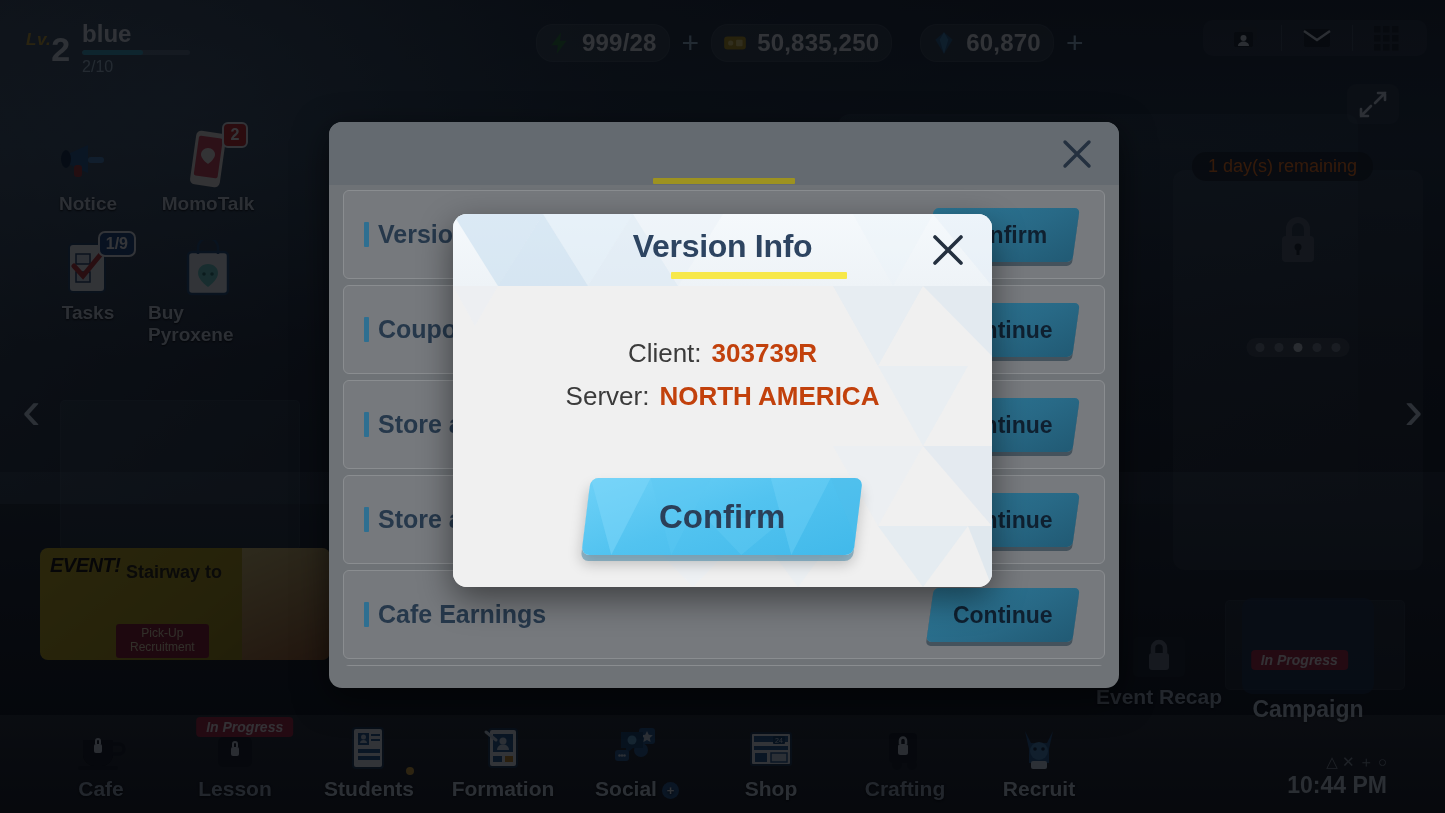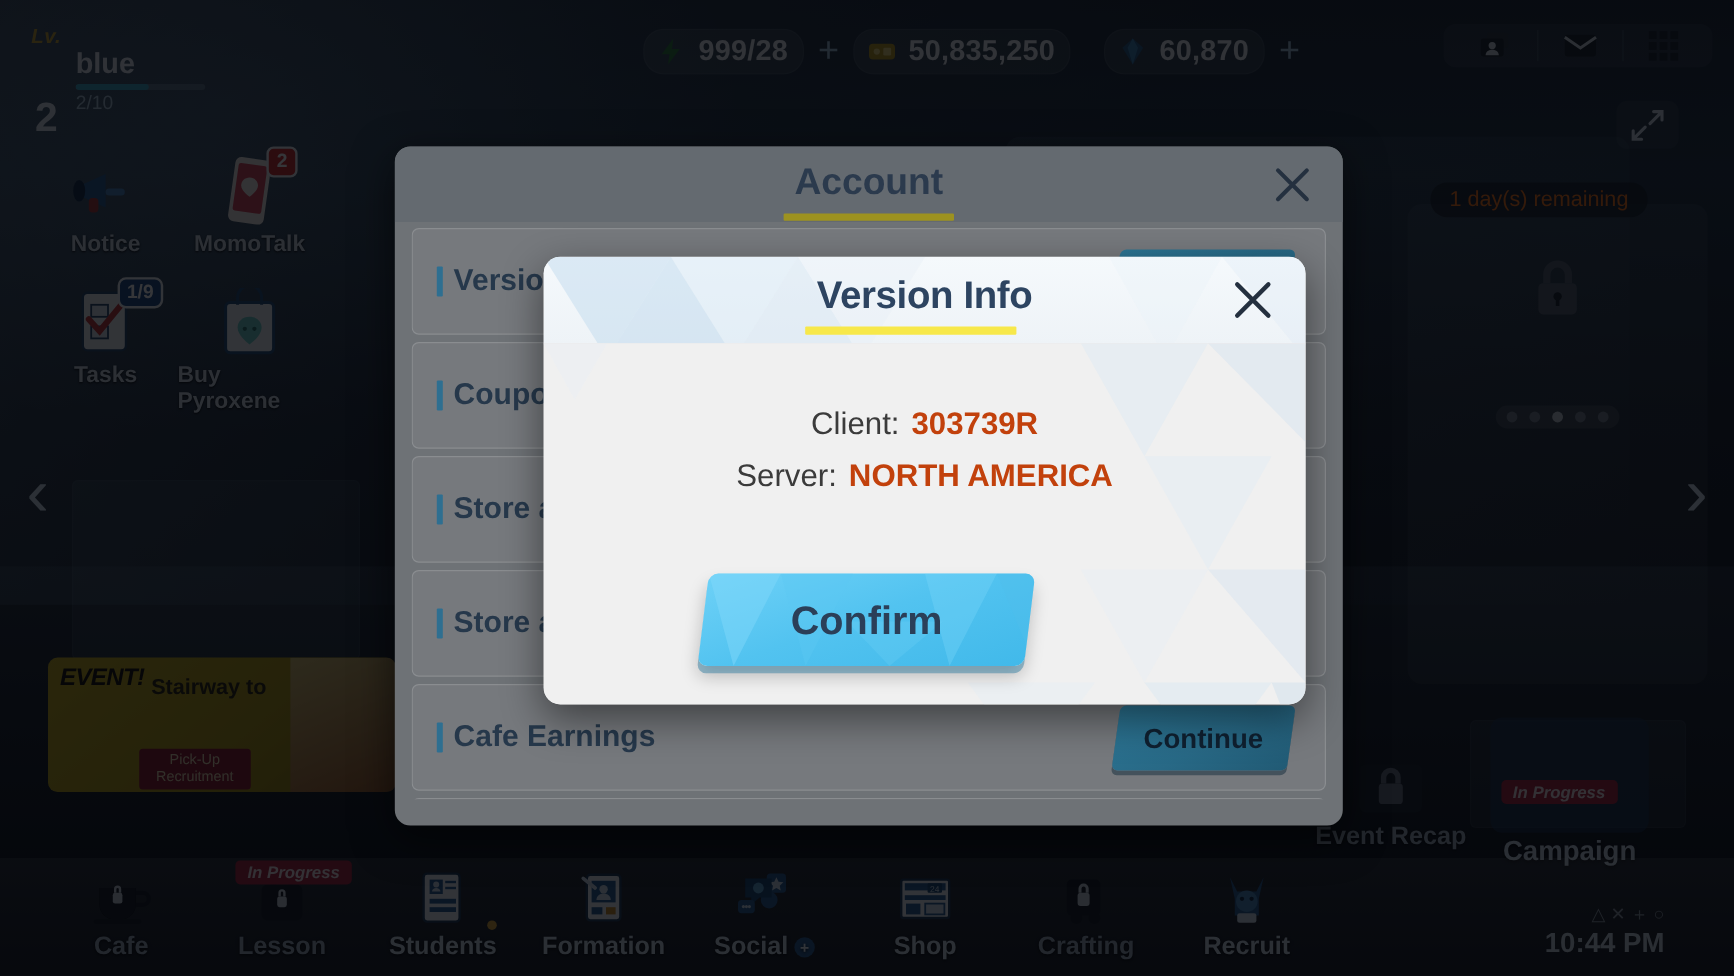--- a/index.html
+++ b/index.html
@@ -40,21 +40,21 @@
     position:absolute; left:-8%; top:-12%; width:52%; height:58%;
     background:radial-gradient(ellipse at 40% 40%, rgba(140,185,225,.16), rgba(0,0,0,0) 68%);
   }
   .dimmer { position:absolute; inset:0; background:rgba(2,4,8,.80); }
 
   
   .hud { position:absolute; }
 
   
   #player { left:26px; top:22px; display:flex; align-items:center; gap:12px; }
-  .lv-box { display:flex; flex-direction:column; align-items:center; line-height:1;gap:41px; }
+  .lv-box { display:flex; flex-direction:row; align-items:flex-start; line-height:1; }
   .lv-label { font-size:17px; font-style:italic; font-weight:bold; color:#c9a434; letter-spacing:.5px; }
   .lv-num { font-size:34px; font-weight:bold; color:#dde6ee; margin-top:1px; }
   .pl-right { display:flex; flex-direction:column; gap:4px; }
   .pl-name { font-size:24px; font-weight:bold; color:#e4ebf2; line-height:1; }
   .xp-track { width:108px; height:5px; background:rgba(190,210,230,.25); border-radius:3px; overflow:hidden; }
   .xp-fill { height:100%; width:56%; background:#3fa8c8; border-radius:3px; }
   .xp-text { font-size:16px; color:#a8c3d6; line-height:1; }
 
   
   #currencies { left:536px; top:24px; display:flex; align-items:center; gap:0px; }
@@ -180,21 +180,21 @@
     width:146px; height:54px; background:linear-gradient(150deg,#2c7695,#286986 55%,#215a74);
     color:#0f2030; font-size:23px; font-weight:bold;
     display:flex; align-items:center; justify-content:center;
     border-radius:5px; box-shadow:0 4px 0 rgba(18,44,60,.5);
     transform:skewX(-8deg); margin-right:10px;
   }
   .acc-btn span { transform:skewX(8deg); }
 
   
   #version-modal {
-    position:absolute; left:453px; top:214px; width:635px; height:373px;
+    position:absolute; left:453px; top:214px; width:539px; height:373px;
     border-radius:14px; overflow:hidden;
     background:#f0f0f0;
     box-shadow:0 12px 34px rgba(0,0,0,.48);
   }
   .vm-header {
     position:relative; height:72px;
     background:linear-gradient(180deg,#f5f9fc,#eef3f7);
     overflow:hidden;
   }
   .vm-header .facets { position:absolute; inset:0; }
@@ -542,21 +542,20 @@
 
 <div class="hud" id="clock">
   <div class="clock-row">△ ✕ ＋ ○</div>
   <div class="clock-time">10:44 PM</div>
 </div>
 
 <div class="dimmer"></div>
 
 <div id="account-dialog">
   <div class="acc-header">
-    <div class="acc-title">Account</div>
     <div class="acc-underline"></div>
     <div class="acc-close">
       <svg width="36" height="36" viewBox="0 0 36 36">
         <path d="M6 6l24 24M30 6L6 30" stroke="#24303f" stroke-width="3.4" stroke-linecap="round"></path>
       </svg>
     </div>
   </div>
   <div class="acc-body">
     <div class="acc-row">
       <div class="acc-row-label">

